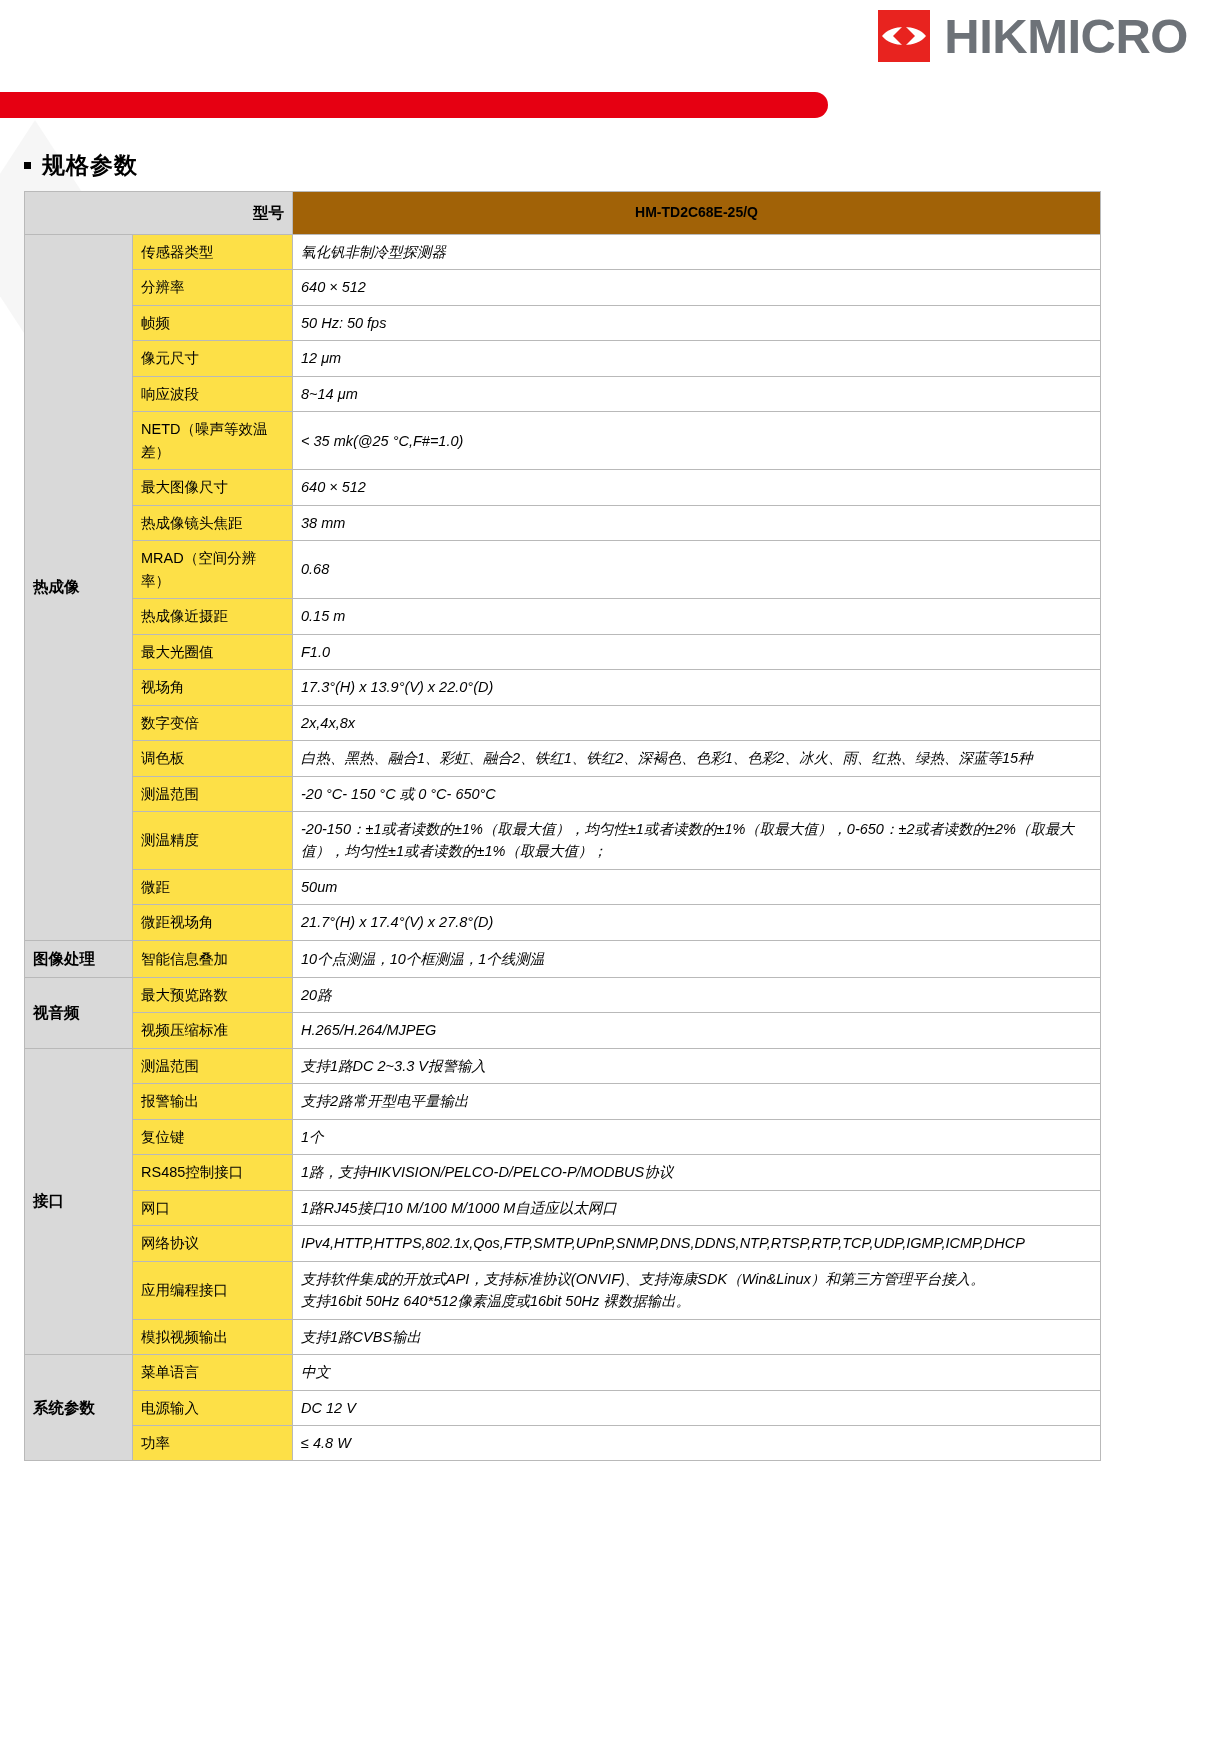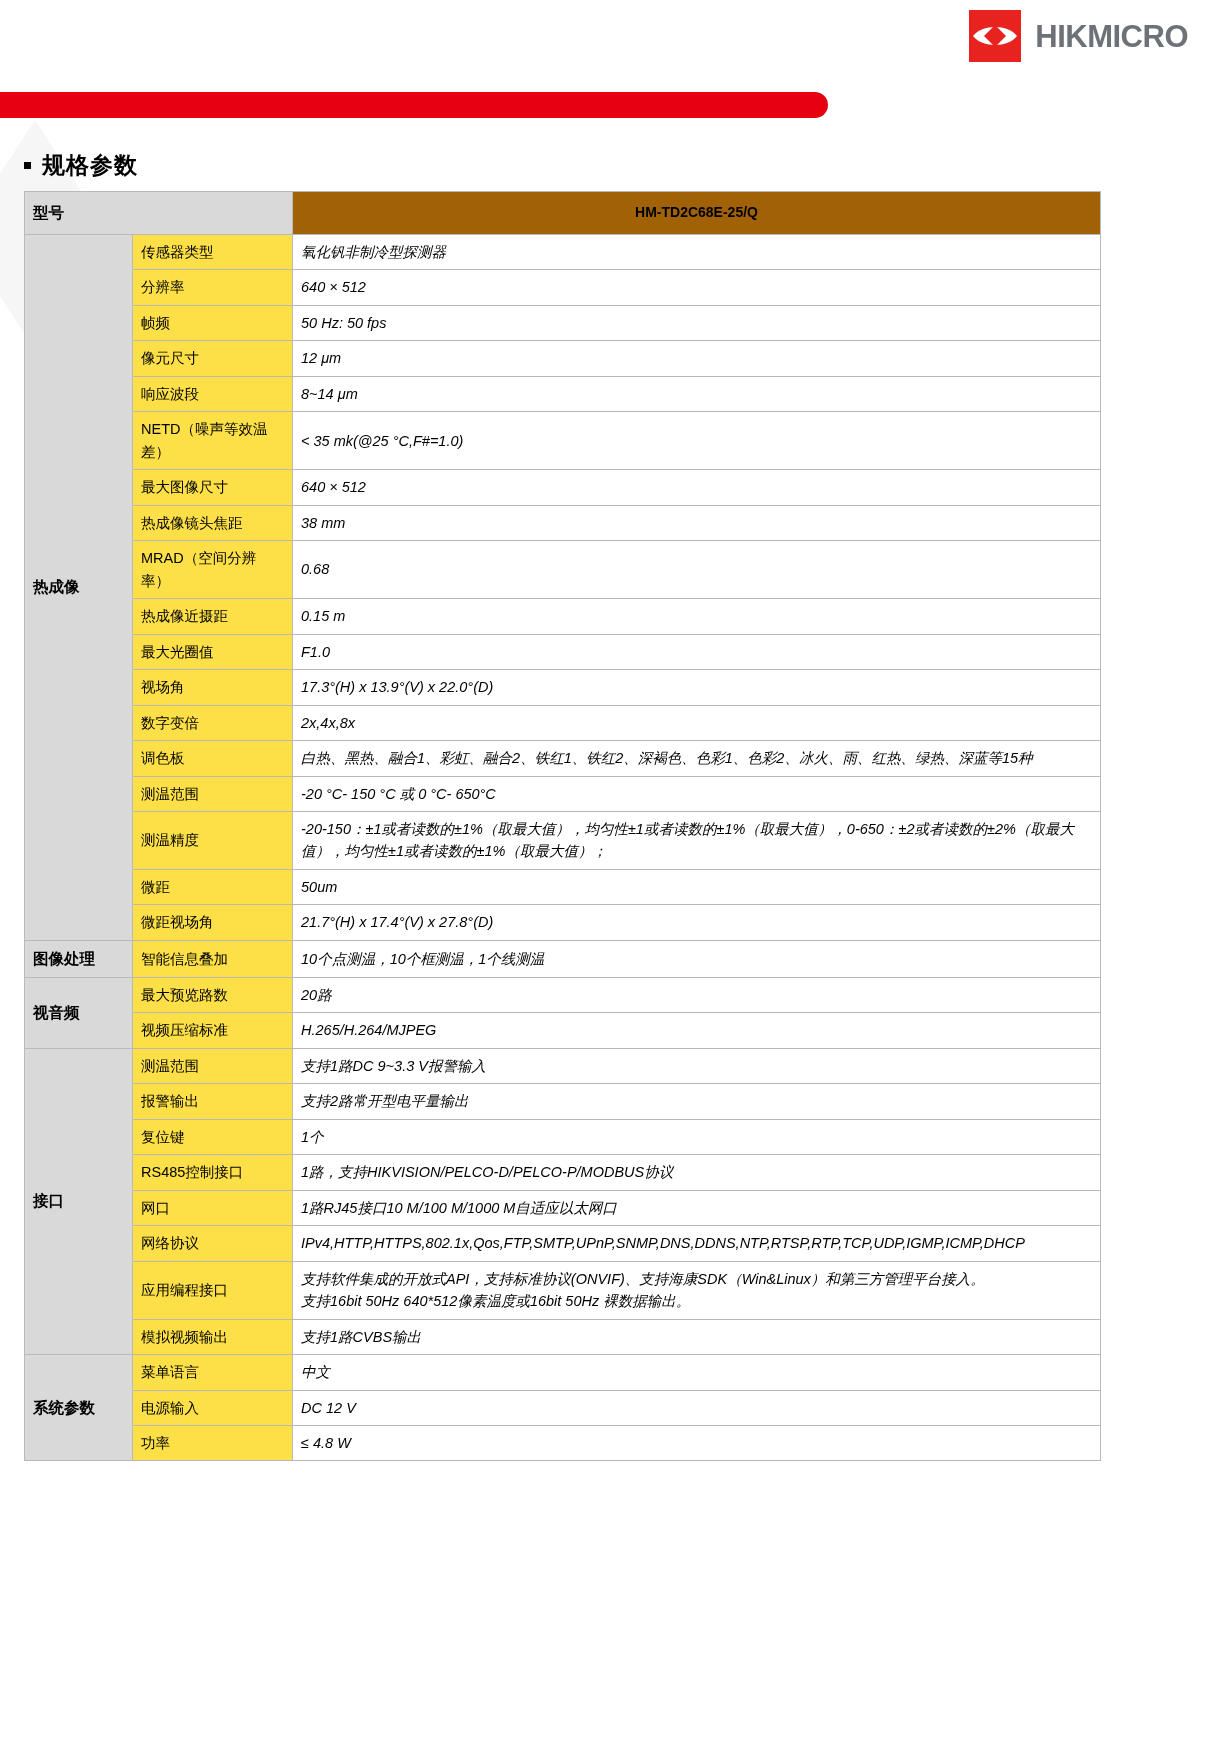--- a/index.html
+++ b/index.html
@@ -31,21 +31,21 @@
   }
   .logo-mark {
     width: 52px;
     height: 52px;
     background: #e8231f;
     position: relative;
     flex: 0 0 auto;
   }
   .logo-mark svg { display:block; }
   .logo-text {
-    font-size: 31px;
+    font-size: 49px;
     font-weight: bold;
     letter-spacing: -0.5px;
     color: #6d7278;
     font-family: "Liberation Sans", "DejaVu Sans", sans-serif;
     line-height: 1;
   }
 
   
   .redbar-wrap {
     position: relative;
@@ -111,21 +111,21 @@
     line-height: 1.55;
     vertical-align: middle;
     word-break: break-all;
   }
   col.c-group { width: 108px; }
   col.c-key   { width: 160px; }
   col.c-val   { width: 808px; }
 
   td.hdr {
     background: #d9d9d9;
-    text-align: left;
+    text-align: right;
     font-weight: bold;
     font-size: 15.5px;
     padding: 9px 8px;
   }
   td.hdr-val {
     background: #a16207;
     text-align: center;
     font-weight: bold;
     font-size: 14px;
   }
@@ -313,21 +313,21 @@
       <tr>
         <td class="key">视频压缩标准</td>
         <td class="val">
           <span class="ln">H.265/H.264/MJPEG</span>
         </td>
       </tr>
       <tr>
         <td class="group" rowspan="8">接口</td>
         <td class="key">测温范围</td>
         <td class="val">
-          <span class="ln">支持1路DC 9~3.3 V报警输入</span>
+          <span class="ln">支持1路DC 2~3.3 V报警输入</span>
         </td>
       </tr>
       <tr>
         <td class="key">报警输出</td>
         <td class="val">
           <span class="ln">支持2路常开型电平量输出</span>
         </td>
       </tr>
       <tr>
         <td class="key">复位键</td>

